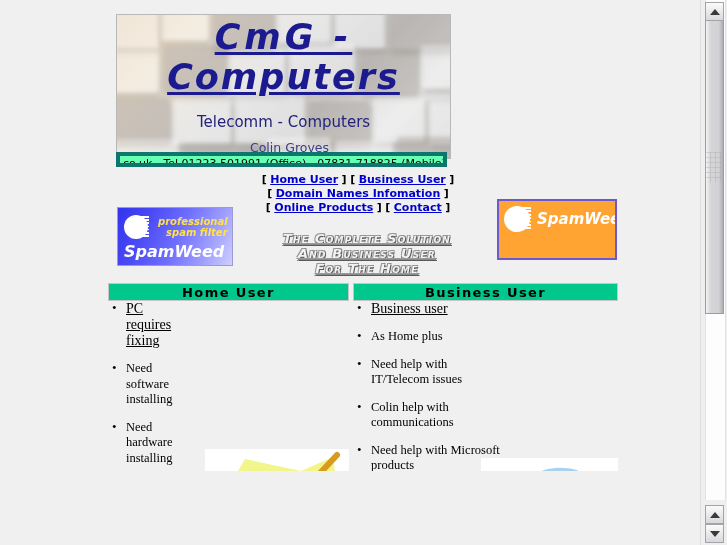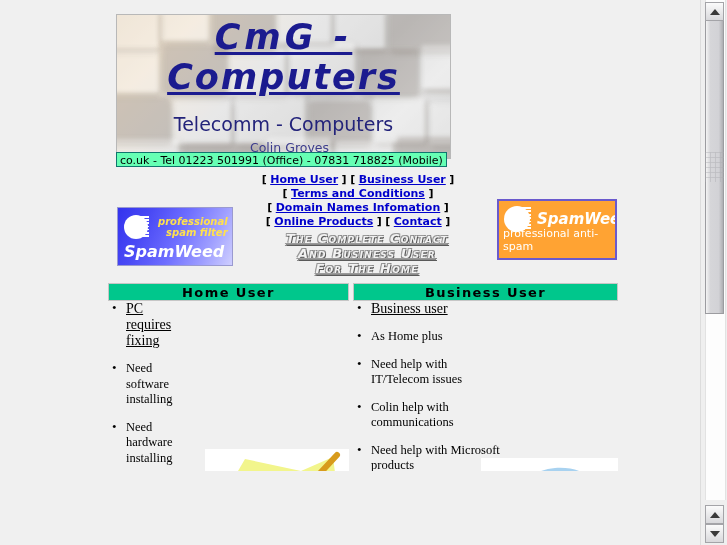--- a/index.html
+++ b/index.html
@@ -59,35 +59,35 @@
     text-align: center;
     font-style: italic; font-weight: bold;
     font-size: 35px; letter-spacing: 2px;
     color: #1b1b8f;
     text-decoration: underline;
     text-underline-offset: 3px;
   }
   .b-l3 {
     position: absolute; left: 0; right: 0; top: 98px;
     text-align: center;
-    font-size: 19px; font-weight: normal;
+    font-size: 15px; font-weight: normal;
     color: #23237a;
   }
   .b-l4 {
     position: absolute; left: 12px; right: 0; top: 125px;
     text-align: center;
     font-size: 12.5px;
     color: #3c3c8c;
   }
   .contact-bar {
     position: absolute;
     left: 108px; top: 152px;
     width: 331px; height: 15px;
     background: #66ffb4;
-    border: 1px solid #0f766e;
+    border: 4px solid #0f766e;
     font-size: 11px;
     color: #000;
     line-height: 15px;
     padding-left: 3px;
     white-space: nowrap;
     overflow: hidden;
     box-sizing: border-box;
   }
 
   
@@ -354,40 +354,35 @@
     <div class="line">
       <span class="brk">[</span>
       <a href="#">Home User</a>
       <span class="brk">]</span>
       <span class="brk">[</span>
       <a href="#">Business User</a>
       <span class="brk">]</span>
     </div>
     <div class="line">
       <span class="brk">[</span>
-      <a href="#">Terms and Conditions</a>
-      <span class="brk">]</span>
-    </div>
-    <div class="line">
-      <span class="brk">[</span>
       <a href="#">Domain Names Infomation</a>
       <span class="brk">]</span>
     </div>
     <div class="line">
       <span class="brk">[</span>
       <a href="#">Online Products</a>
       <span class="brk">]</span>
       <span class="brk">[</span>
       <a href="#">Contact</a>
       <span class="brk">]</span>
     </div>
   </div>
 
   <div class="slogan">
-    <div>The Complete Contact</div>
+    <div>The Complete Solution</div>
     <div>And Business User</div>
     <div>For The Home</div>
   </div>
 
   <div class="sw-left">
     <div class="logo">
       <span class="disc"></span>
         <span class="bars"></span>
     </div>
     <div class="t1">
@@ -398,21 +393,20 @@
       <span>Spam</span><b>Weed</b>
     </div>
   </div>
 
   <div class="sw-right">
     <div class="logo">
       <span class="disc"></span>
         <span class="bars"></span>
     </div>
     <div class="t1">SpamWeed</div>
-    <div class="t2">professional anti-spam</div>
   </div>
 
   <div class="tbl">
     <div class="hdr-row">
       <div class="hdr home">Home User</div>
       <div class="hdr biz">Business User</div>
     </div>
 
     <div class="cols">
 

